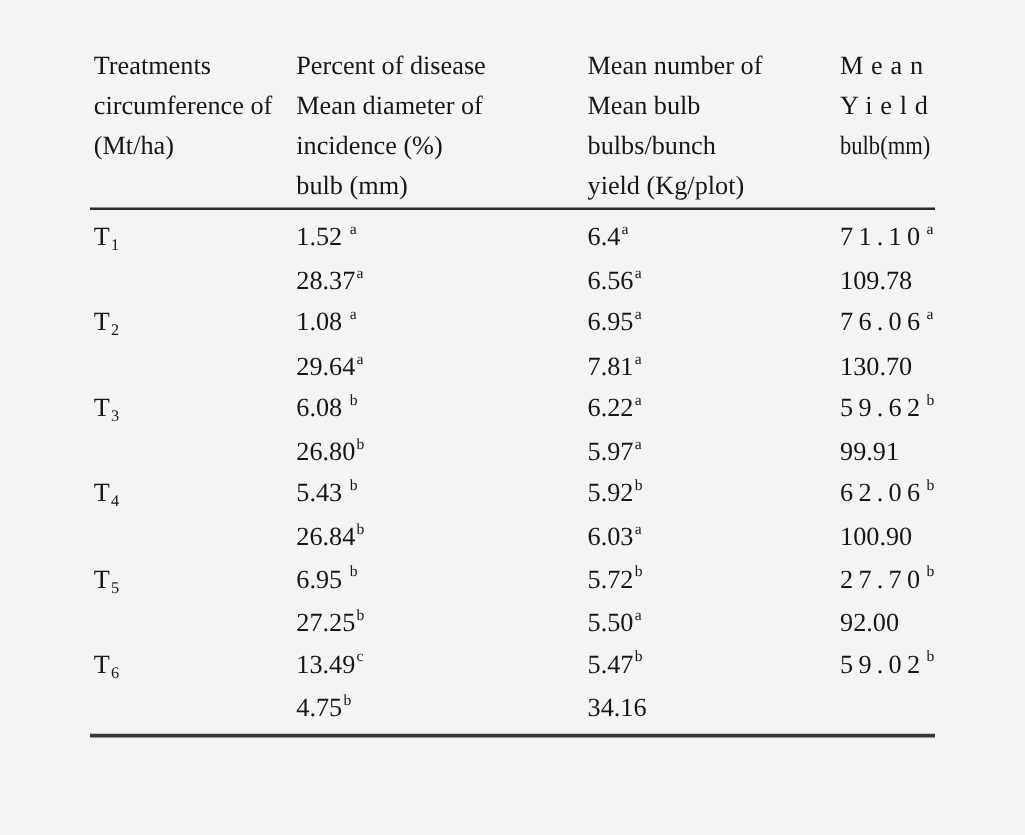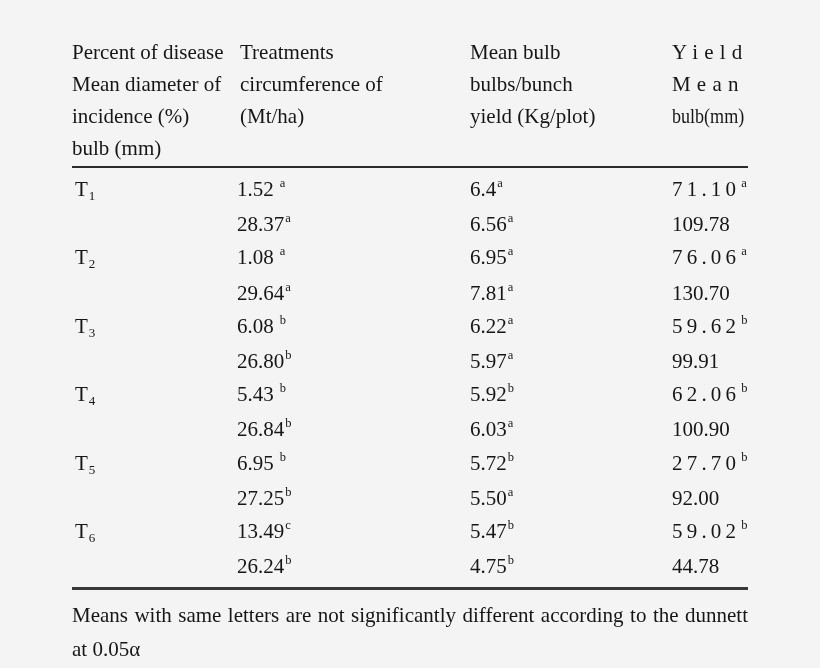--- a/index.html
+++ b/index.html
@@ -71,39 +71,40 @@
     text-align: justify;
   }
 </style>
 </head>
 <body>
 
 <div class="sheet">
   <div class="tablewrap">
 
     <div class="grid-line hrow">
+      <div class="hcell c1">
+        <div>Treatments</div>
+        <div>circumference of</div>
+        <div>(Mt/ha)</div>
+      </div>
       <div class="hcell">
         <div>Percent of disease</div>
         <div>Mean diameter of</div>
         <div>incidence (%)</div>
         <div>bulb (mm)</div>
       </div>
-      <div class="hcell c1">
-        <div>Treatments</div>
-        <div>circumference of</div>
-        <div>(Mt/ha)</div>
-      </div>
       <div class="hcell">
+        <div>Mean number of</div>
         <div>Mean bulb</div>
         <div>bulbs/bunch</div>
         <div>yield (Kg/plot)</div>
       </div>
       <div class="hcell">
+        <div class="spread">Mean</div>
         <div class="spread">Yield</div>
-        <div class="spread">Mean</div>
         <div><span class="condensed">bulb(mm)</span></div>
       </div>
     </div>
 
     <div class="rule rule-top"></div>
 
     <div class="tbody" id="tbody">
         <div class="grid-line brow">
           <div class="bcell c1"><span>T</span><span class="tsub">1</span></div>
           <div class="bcell"><span>1.52</span><sup class="sp gap">a</sup></div>
@@ -165,23 +166,21 @@
           <div class="bcell"><span>92.00</span></div>
         </div>
         <div class="grid-line brow">
           <div class="bcell c1"><span>T</span><span class="tsub">6</span></div>
           <div class="bcell"><span>13.49</span><sup class="sp">c</sup></div>
           <div class="bcell"><span>5.47</span><sup class="sp">b</sup></div>
           <div class="bcell"><span class="vspaced">59.02</span><sup class="sp">b</sup></div>
         </div>
         <div class="grid-line brow">
           <div class="bcell c1"></div>
-          <div class="bcell"><span>26.24</span><sup class="sp">b</sup></div>
           <div class="bcell"><span>4.75</span><sup class="sp">b</sup></div>
-          <div class="bcell"><span>44.78</span></div>
+          <div class="bcell"><span>34.16</span></div>
         </div>
       </div>
 
     <div class="rule rule-bottom"></div>
 
-    <div class="footnote">Means with same letters are not significantly different according to the dunnett at 0.05α</div>
   </div>
 </div>
 
 </body></html>

